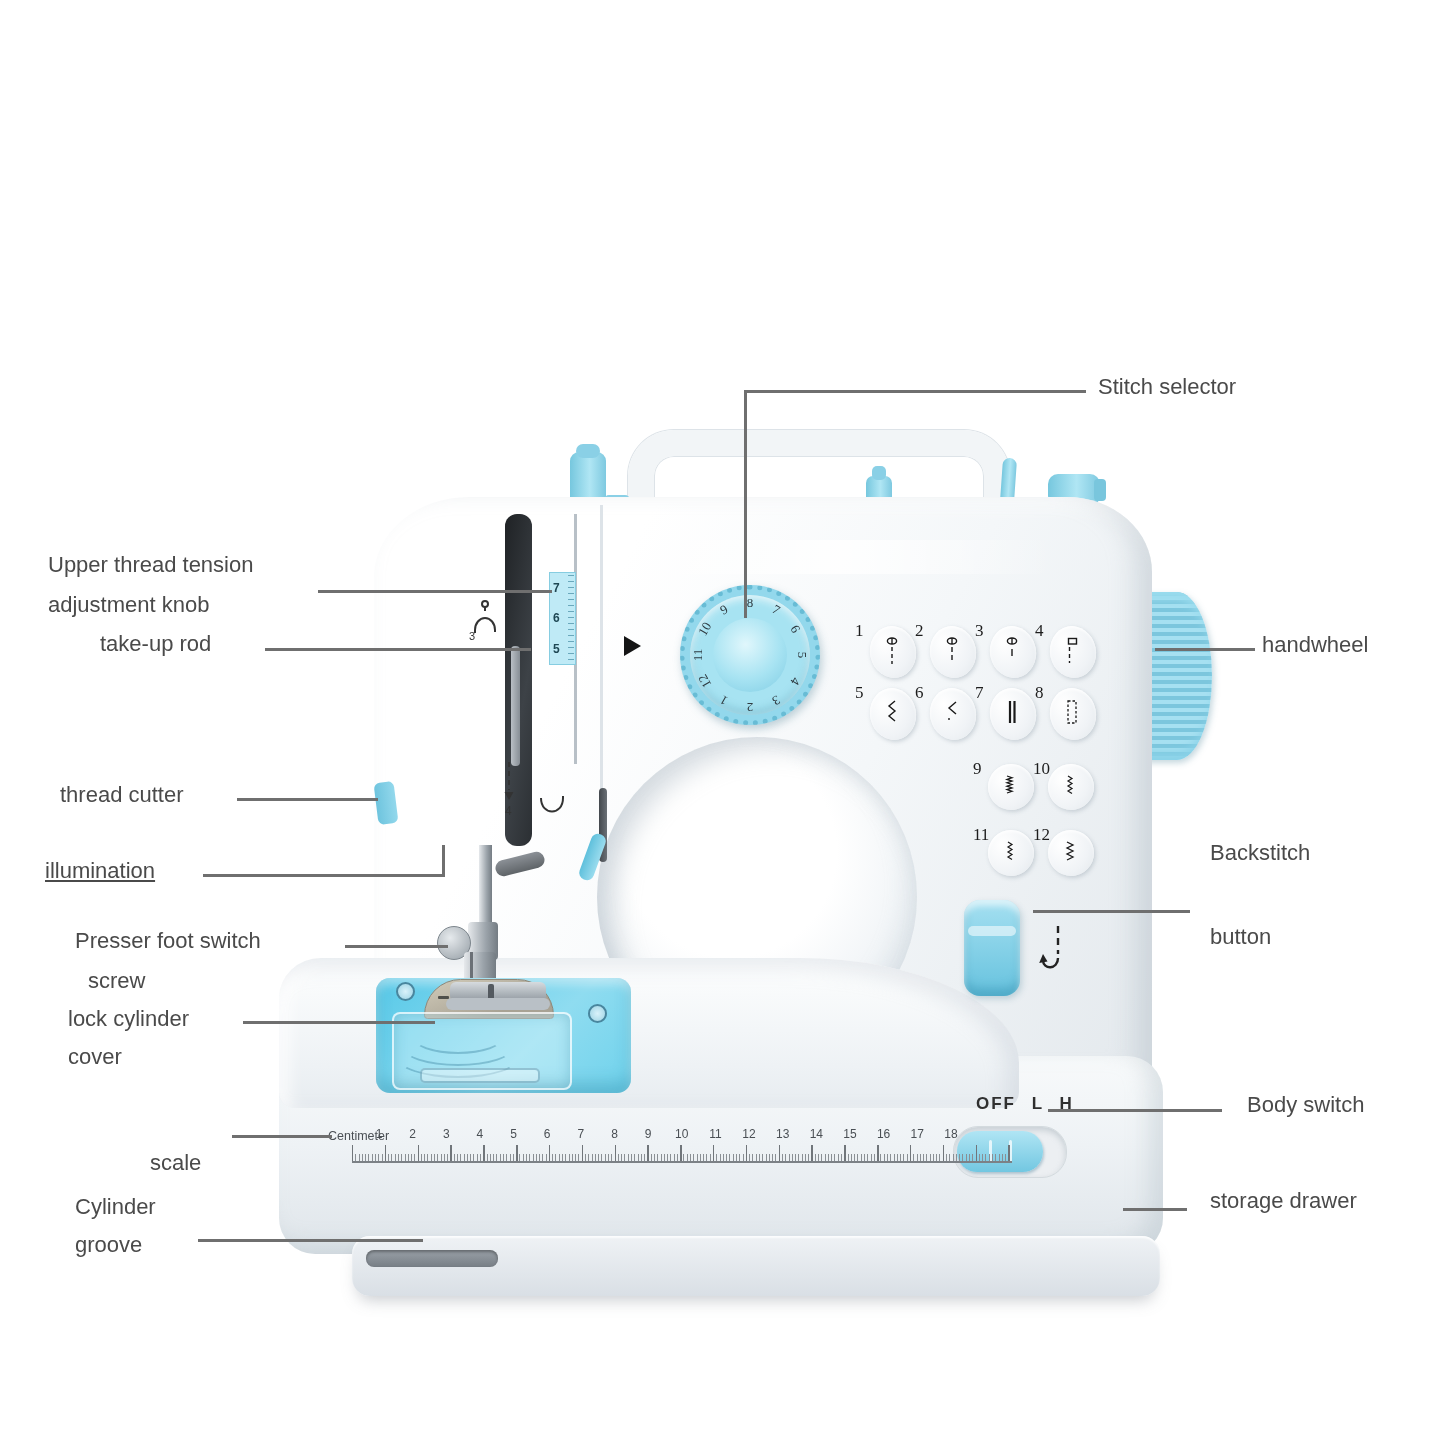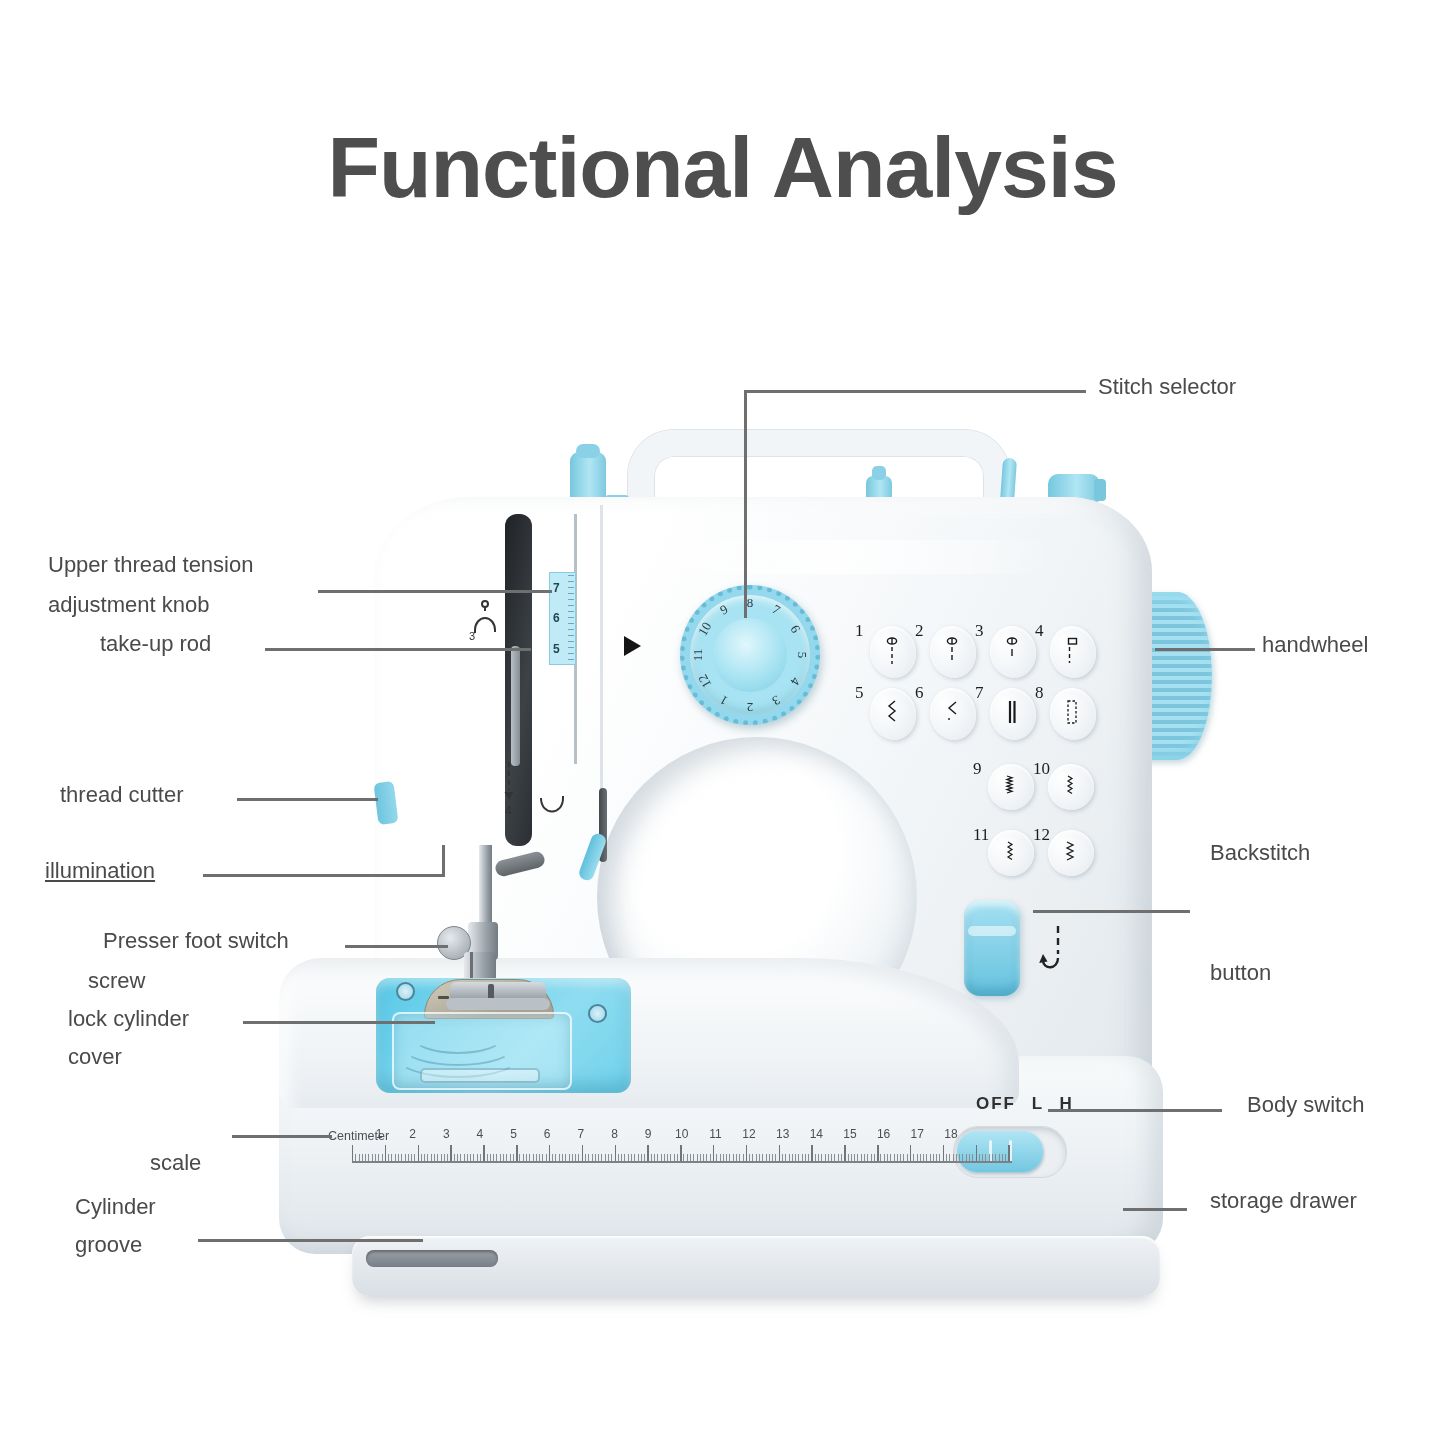--- a/index.html
+++ b/index.html
@@ -144,21 +144,20 @@
   .ruler-nums span{width:14px;text-align:center;}
   .cmlabel{left:328px;top:1129px;font-size:12.5px;color:#4a4f54;}
   
   svg{display:block;}
 </style>
 </head>
 <body>
 
 <div id="stage">
 
-  <div class="abs title">Functional Analysis</div>
 
   <div class="abs handwheel"></div>
   <div class="abs handle"></div>
   <div class="abs winder-knob blue"></div>
   <div class="abs winder-cap"></div>
   <div class="abs winder-bar"></div>
   <div class="abs spool-pin blue"></div>
   <div class="abs spool-tip"></div>
   <div class="abs spool-disc"></div>
   <div class="abs pin-thin blue"></div>
@@ -399,25 +398,25 @@
   <div class="abs cl h" style="left:198px;top:1239px;width:225px;"></div>
   <div class="abs cl h" style="left:1123px;top:1208px;width:64px;"></div>
 
   <div class="abs lbl" style="left:1098px;top:374px;">Stitch selector</div>
   <div class="abs lbl" style="left:48px;top:552px;">Upper thread tension</div>
   <div class="abs lbl" style="left:48px;top:592px;">adjustment knob</div>
   <div class="abs lbl" style="left:100px;top:631px;">take-up rod</div>
   <div class="abs lbl" style="left:1262px;top:632px;">handwheel</div>
   <div class="abs lbl" style="left:60px;top:782px;">thread cutter</div>
   <div class="abs lbl" style="left:45px;top:858px;text-decoration:underline;">illumination</div>
-  <div class="abs lbl" style="left:75px;top:928px;margin-left:28px;">Presser foot switch</div>
+  <div class="abs lbl" style="left:75px;top:928px;">Presser foot switch</div>
   <div class="abs lbl" style="left:88px;top:968px;">screw</div>
   <div class="abs lbl" style="left:68px;top:1006px;">lock cylinder</div>
   <div class="abs lbl" style="left:68px;top:1044px;">cover</div>
   <div class="abs lbl" style="left:1210px;top:840px;">Backstitch</div>
-  <div class="abs lbl" style="left:1210px;top:924px;margin-top:36px;">button</div>
+  <div class="abs lbl" style="left:1210px;top:924px;">button</div>
   <div class="abs lbl" style="left:150px;top:1150px;">scale</div>
   <div class="abs lbl" style="left:1247px;top:1092px;">Body switch</div>
   <div class="abs lbl" style="left:75px;top:1194px;">Cylinder</div>
   <div class="abs lbl" style="left:75px;top:1232px;">groove</div>
   <div class="abs lbl" style="left:1210px;top:1188px;">storage drawer</div>
 
 </div>
 
 </body></html>

